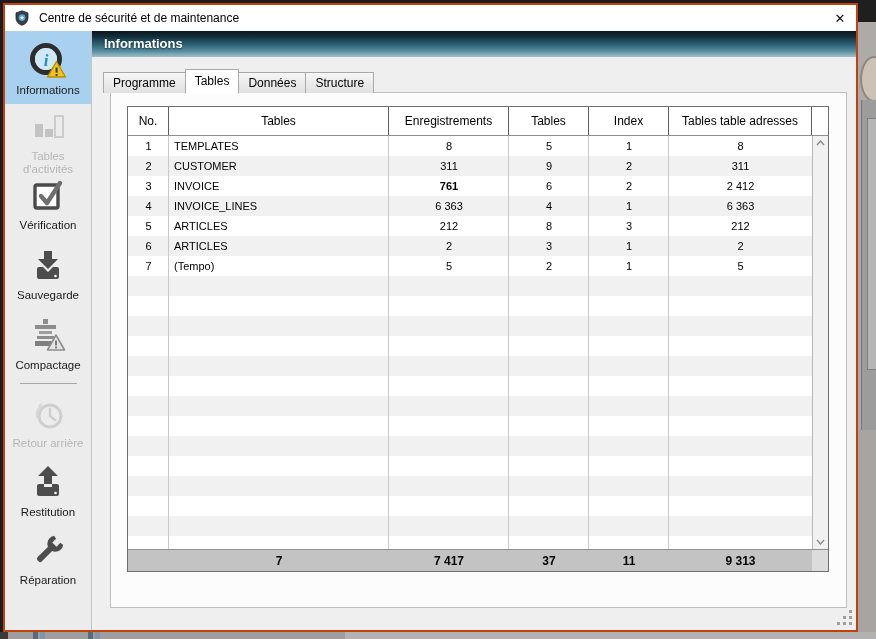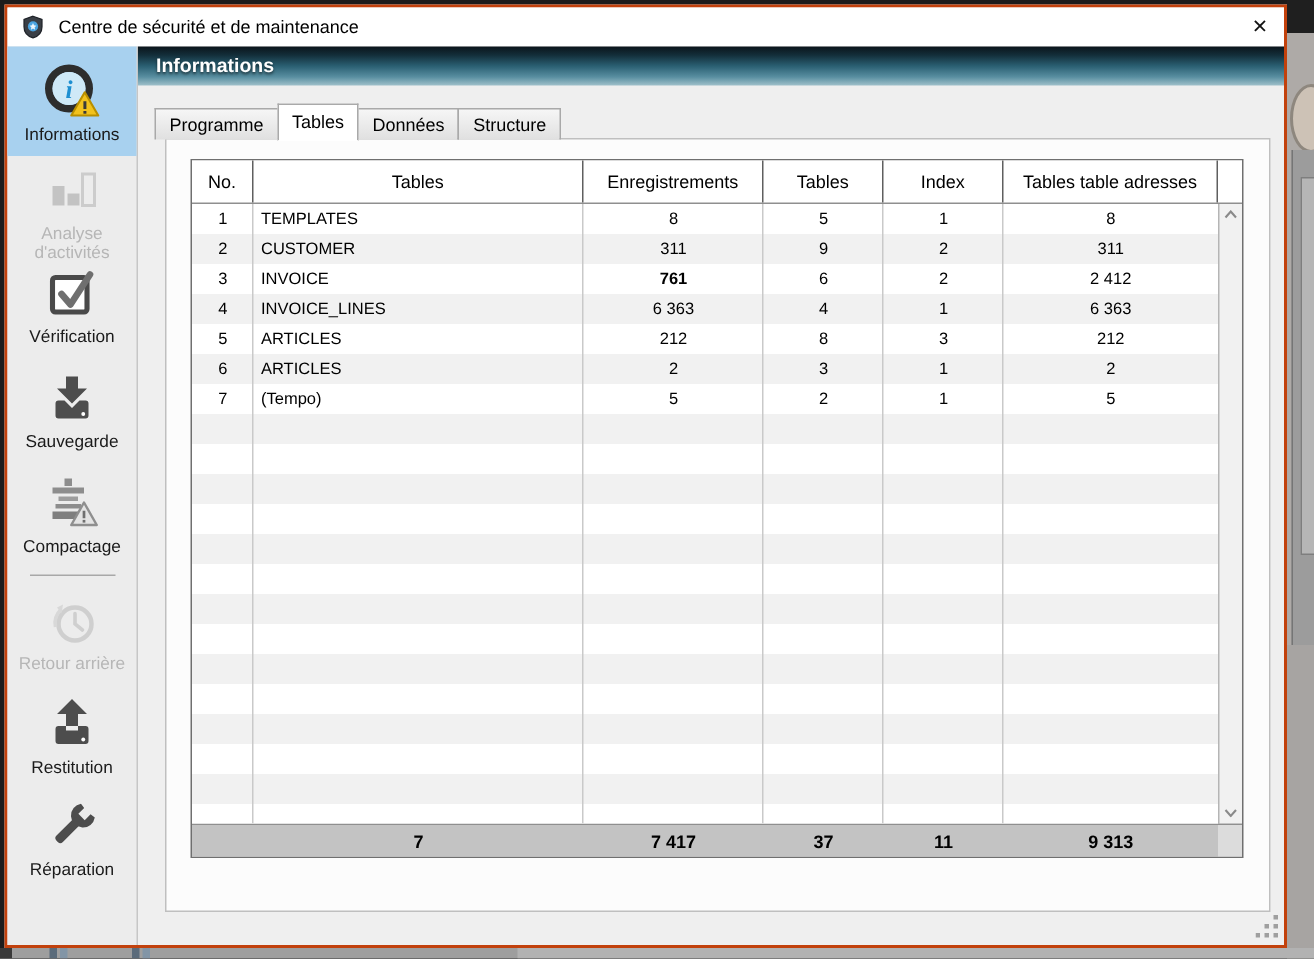--- a/index.html
+++ b/index.html
@@ -136,21 +136,21 @@
         </svg>
         <div class="lbl">Informations</div>
       </div>
 
       <div class="side-item disabled" style="top:76px;">
         <svg class="ic" viewBox="0 0 40 40">
           <rect x="7" y="17" width="8" height="13" fill="#c3c3c3"></rect>
           <rect x="17" y="22" width="8" height="8" fill="#c3c3c3"></rect>
           <rect x="27" y="9" width="8" height="21" fill="none" stroke="#cccccc" stroke-width="2"></rect>
         </svg>
-        <div class="lbl">Analyse d'activités</div>
+        <div class="lbl">Tables d'activités</div>
       </div>
 
       <div class="side-item" style="top:145px;">
         <svg class="ic" viewBox="0 0 40 40">
           <rect x="7" y="9" width="23" height="23" rx="2" fill="#ffffff" stroke="#4a4a4a" stroke-width="3.4"></rect>
           <path d="M13 20 L19 27 L32 7" fill="none" stroke="#6f6f6f" stroke-width="4.4" stroke-linecap="round" stroke-linejoin="round"></path>
         </svg>
         <div class="lbl">Vérification</div>
       </div>
 

